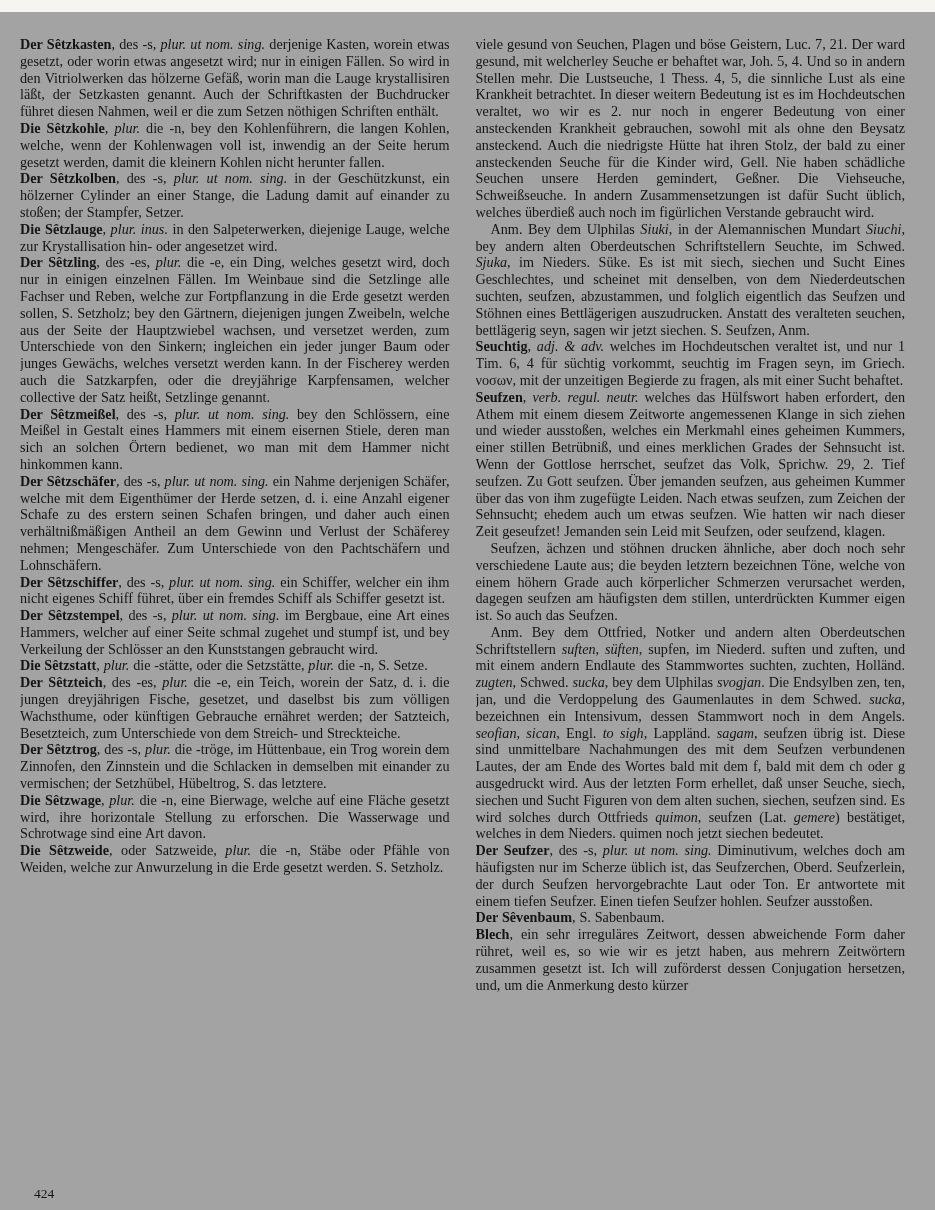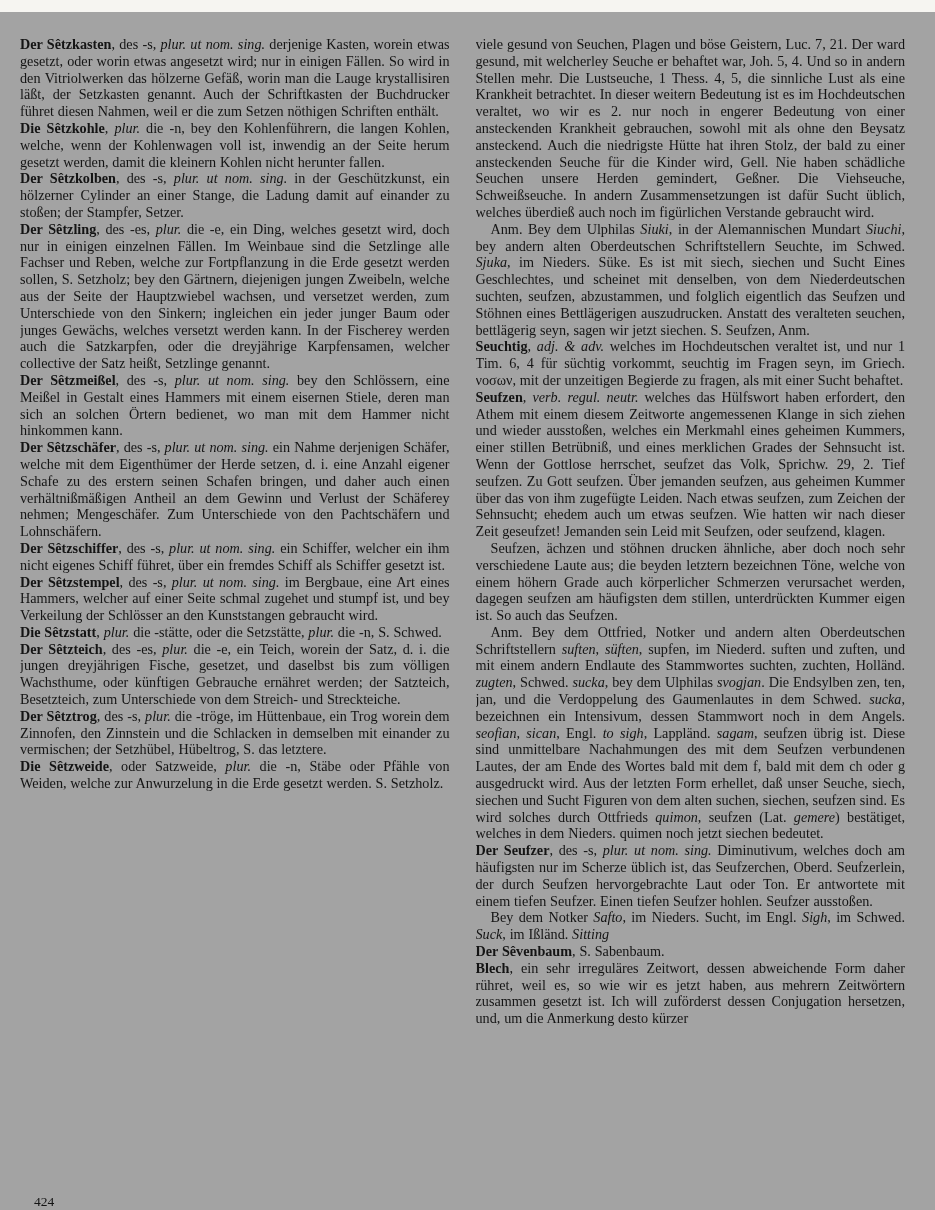--- a/index.html
+++ b/index.html
@@ -39,52 +39,53 @@
   }
   p.entry b {
     font-weight: bold;
   }
   p.entry i {
     font-style: italic;
   }
   .page-number {
     position: absolute;
     left: 34px;
-    bottom: 12px;
+    bottom: 20px;
     font-size: 13.5px;
     font-family: "Liberation Serif", serif;
     color: #141414;
   }
 </style>
 </head>
 <body>
 
 <div class="page">
   <div class="cols">
     <div class="col" id="col-left">
         <p class="entry"><b>Der Sêtzkasten</b><span>, des -s, </span><i>plur. ut nom. sing.</i><span> derjenige Kasten, worein etwas gesetzt, oder worin etwas angesetzt wird; nur in einigen Fällen. So wird in den Vitriolwerken das hölzerne Gefäß, worin man die Lauge krystallisiren läßt, der Setzkasten genannt. Auch der Schriftkasten der Buchdrucker führet diesen Nahmen, weil er die zum Setzen nöthigen Schriften enthält.</span></p>
         <p class="entry"><b>Die Sêtzkohle</b><span>, </span><i>plur.</i><span> die -n, bey den Kohlenführern, die langen Kohlen, welche, wenn der Kohlenwagen voll ist, inwendig an der Seite herum gesetzt werden, damit die kleinern Kohlen nicht herunter fallen.</span></p>
         <p class="entry"><b>Der Sêtzkolben</b><span>, des -s, </span><i>plur. ut nom. sing.</i><span> in der Geschützkunst, ein hölzerner Cylinder an einer Stange, die Ladung damit auf einander zu stoßen; der Stampfer, Setzer.</span></p>
+        <p class="entry"><b>Die Sêtzlauge</b><span>, </span><i>plur. inus.</i><span> in den Salpeterwerken, diejenige Lauge, welche zur Krystallisation hin- oder angesetzet wird.</span></p>
         <p class="entry"><b>Der Sêtzling</b><span>, des -es, </span><i>plur.</i><span> die -e, ein Ding, welches gesetzt wird, doch nur in einigen einzelnen Fällen. Im Weinbaue sind die Setzlinge alle Fachser und Reben, welche zur Fortpflanzung in die Erde gesetzt werden sollen, S. Setzholz; bey den Gärtnern, diejenigen jungen Zweibeln, welche aus der Seite der Hauptzwiebel wachsen, und versetzet werden, zum Unterschiede von den Sinkern; ingleichen ein jeder junger Baum oder junges Gewächs, welches versetzt werden kann. In der Fischerey werden auch die Satzkarpfen, oder die dreyjährige Karpfensamen, welcher collective der Satz heißt, Setzlinge genannt.</span></p>
         <p class="entry"><b>Der Sêtzmeißel</b><span>, des -s, </span><i>plur. ut nom. sing.</i><span> bey den Schlössern, eine Meißel in Gestalt eines Hammers mit einem eisernen Stiele, deren man sich an solchen Örtern bedienet, wo man mit dem Hammer nicht hinkommen kann.</span></p>
         <p class="entry"><b>Der Sêtzschäfer</b><span>, des -s, </span><i>plur. ut nom. sing.</i><span> ein Nahme derjenigen Schäfer, welche mit dem Eigenthümer der Herde setzen, d. i. eine Anzahl eigener Schafe zu des erstern seinen Schafen bringen, und daher auch einen verhältnißmäßigen Antheil an dem Gewinn und Verlust der Schäferey nehmen; Mengeschäfer. Zum Unterschiede von den Pachtschäfern und Lohnschäfern.</span></p>
         <p class="entry"><b>Der Sêtzschiffer</b><span>, des -s, </span><i>plur. ut nom. sing.</i><span> ein Schiffer, welcher ein ihm nicht eigenes Schiff führet, über ein fremdes Schiff als Schiffer gesetzt ist.</span></p>
         <p class="entry"><b>Der Sêtzstempel</b><span>, des -s, </span><i>plur. ut nom. sing.</i><span> im Bergbaue, eine Art eines Hammers, welcher auf einer Seite schmal zugehet und stumpf ist, und bey Verkeilung der Schlösser an den Kunststangen gebraucht wird.</span></p>
-        <p class="entry"><b>Die Sêtzstatt</b><span>, </span><i>plur.</i><span> die -stätte, oder die Setzstätte, </span><i>plur.</i><span> die -n, S. Schwed.</span></p>
+        <p class="entry"><b>Die Sêtzstatt</b><span>, </span><i>plur.</i><span> die -stätte, oder die Setzstätte, </span><i>plur.</i><span> die -n, S. Setze.</span></p>
         <p class="entry"><b>Der Sêtzteich</b><span>, des -es, </span><i>plur.</i><span> die -e, ein Teich, worein der Satz, d. i. die jungen dreyjährigen Fische, gesetzet, und daselbst bis zum völligen Wachsthume, oder künftigen Gebrauche ernähret werden; der Satzteich, Besetzteich, zum Unterschiede von dem Streich- und Streckteiche.</span></p>
         <p class="entry"><b>Der Sêtztrog</b><span>, des -s, </span><i>plur.</i><span> die -tröge, im Hüttenbaue, ein Trog worein dem Zinnofen, den Zinnstein und die Schlacken in demselben mit einander zu vermischen; der Setzhübel, Hübeltrog, S. das letztere.</span></p>
+        <p class="entry"><b>Die Sêtzwage</b><span>, </span><i>plur.</i><span> die -n, eine Bierwage, welche auf eine Fläche gesetzt wird, ihre horizontale Stellung zu erforschen. Die Wasserwage und Schrotwage sind eine Art davon.</span></p>
         <p class="entry"><b>Die Sêtzweide</b><span>, oder Satzweide, </span><i>plur.</i><span> die -n, Stäbe oder Pfähle von Weiden, welche zur Anwurzelung in die Erde gesetzt werden. S. Setzholz.</span></p>
       </div>
     <div class="col" id="col-right">
         <p class="entry"><span>viele gesund von Seuchen, Plagen und böse Geistern, Luc. 7, 21. Der ward gesund, mit welcherley Seuche er behaftet war, Joh. 5, 4. Und so in andern Stellen mehr. Die Lustseuche, 1 Thess. 4, 5, die sinnliche Lust als eine Krankheit betrachtet. In dieser weitern Bedeutung ist es im Hochdeutschen veraltet, wo wir es 2. nur noch in engerer Bedeutung von einer ansteckenden Krankheit gebrauchen, sowohl mit als ohne den Beysatz ansteckend. Auch die niedrigste Hütte hat ihren Stolz, der bald zu einer ansteckenden Seuche für die Kinder wird, Gell. Nie haben schädliche Seuchen unsere Herden gemindert, Geßner. Die Viehseuche, Schweißseuche. In andern Zusammensetzungen ist dafür Sucht üblich, welches überdieß auch noch im figürlichen Verstande gebraucht wird.</span></p>
         <p class="entry indent"><span>Anm. Bey dem Ulphilas </span><i>Siuki</i><span>, in der Alemannischen Mundart </span><i>Siuchi</i><span>, bey andern alten Oberdeutschen Schriftstellern Seuchte, im Schwed. </span><i>Sjuka</i><span>, im Nieders. Süke. Es ist mit siech, siechen und Sucht Eines Geschlechtes, und scheinet mit denselben, von dem Niederdeutschen suchten, seufzen, abzustammen, und folglich eigentlich das Seufzen und Stöhnen eines Bettlägerigen auszudrucken. Anstatt des veralteten seuchen, bettlägerig seyn, sagen wir jetzt siechen. S. Seufzen, Anm.</span></p>
         <p class="entry"><b>Seuchtig</b><span>, </span><i>adj. &amp; adv.</i><span> welches im Hochdeutschen veraltet ist, und nur 1 Tim. 6, 4 für süchtig vorkommt, seuchtig im Fragen seyn, im Griech. νοσων, mit der unzeitigen Begierde zu fragen, als mit einer Sucht behaftet.</span></p>
         <p class="entry"><b>Seufzen</b><span>, </span><i>verb. regul. neutr.</i><span> welches das Hülfswort haben erfordert, den Athem mit einem diesem Zeitworte angemessenen Klange in sich ziehen und wieder ausstoßen, welches ein Merkmahl eines geheimen Kummers, einer stillen Betrübniß, und eines merklichen Grades der Sehnsucht ist. Wenn der Gottlose herrschet, seufzet das Volk, Sprichw. 29, 2. Tief seufzen. Zu Gott seufzen. Über jemanden seufzen, aus geheimen Kummer über das von ihm zugefügte Leiden. Nach etwas seufzen, zum Zeichen der Sehnsucht; ehedem auch um etwas seufzen. Wie hatten wir nach dieser Zeit geseufzet! Jemanden sein Leid mit Seufzen, oder seufzend, klagen.</span></p>
         <p class="entry indent"><span>Seufzen, ächzen und stöhnen drucken ähnliche, aber doch noch sehr verschiedene Laute aus; die beyden letztern bezeichnen Töne, welche von einem höhern Grade auch körperlicher Schmerzen verursachet werden, dagegen seufzen am häufigsten dem stillen, unterdrückten Kummer eigen ist. So auch das Seufzen.</span></p>
         <p class="entry indent"><span>Anm. Bey dem Ottfried, Notker und andern alten Oberdeutschen Schriftstellern </span><i>suften</i><span>, </span><i>süften</i><span>, supfen, im Niederd. suften und zuften, und mit einem andern Endlaute des Stammwortes suchten, zuchten, Holländ. </span><i>zugten</i><span>, Schwed. </span><i>sucka</i><span>, bey dem Ulphilas </span><i>svogjan</i><span>. Die Endsylben zen, ten, jan, und die Verdoppelung des Gaumenlautes in dem Schwed. </span><i>sucka</i><span>, bezeichnen ein Intensivum, dessen Stammwort noch in dem Angels. </span><i>seofian, sican</i><span>, Engl. </span><i>to sigh</i><span>, Lappländ. </span><i>sagam</i><span>, seufzen übrig ist. Diese sind unmittelbare Nachahmungen des mit dem Seufzen verbundenen Lautes, der am Ende des Wortes bald mit dem f, bald mit dem ch oder g ausgedruckt wird. Aus der letzten Form erhellet, daß unser Seuche, siech, siechen und Sucht Figuren von dem alten suchen, siechen, seufzen sind. Es wird solches durch Ottfrieds </span><i>quimon</i><span>, seufzen (Lat. </span><i>gemere</i><span>) bestätiget, welches in dem Nieders. quimen noch jetzt siechen bedeutet.</span></p>
         <p class="entry"><b>Der Seufzer</b><span>, des -s, </span><i>plur. ut nom. sing.</i><span> Diminutivum, welches doch am häufigsten nur im Scherze üblich ist, das Seufzerchen, Oberd. Seufzerlein, der durch Seufzen hervorgebrachte Laut oder Ton. Er antwortete mit einem tiefen Seufzer. Einen tiefen Seufzer hohlen. Seufzer ausstoßen.</span></p>
-        <p class="entry indent"><span>Bey dem Notker </span><i>Safto</i><span>, im Nieders. Sucht, im Engl. </span><i>Sigh</i><span>, im Schwed. </span><i>Suck</i><span>, im Ißländ. </span><i>Sitting</i></p>
         <p class="entry"><b>Der Sêvenbaum</b><span>, S. Sabenbaum.</span></p>
         <p class="entry"><b>Blech</b><span>, ein sehr irreguläres Zeitwort, dessen abweichende Form daher rühret, weil es, so wie wir es jetzt haben, aus mehrern Zeitwörtern zusammen gesetzt ist. Ich will zuförderst dessen Conjugation hersetzen, und, um die Anmerkung desto kürzer</span></p>
       </div>
   </div>
   <div class="page-number">424</div>
 </div>
 
 </body></html>

